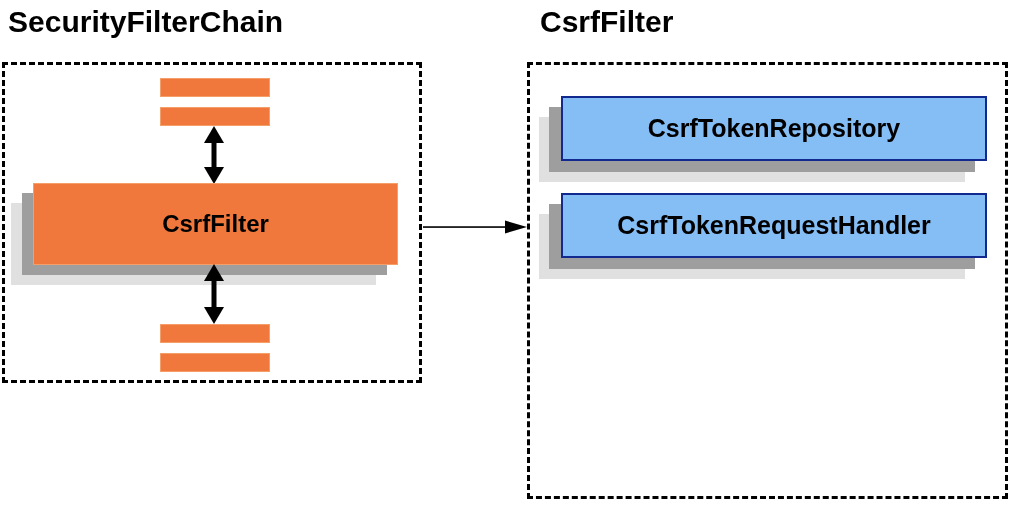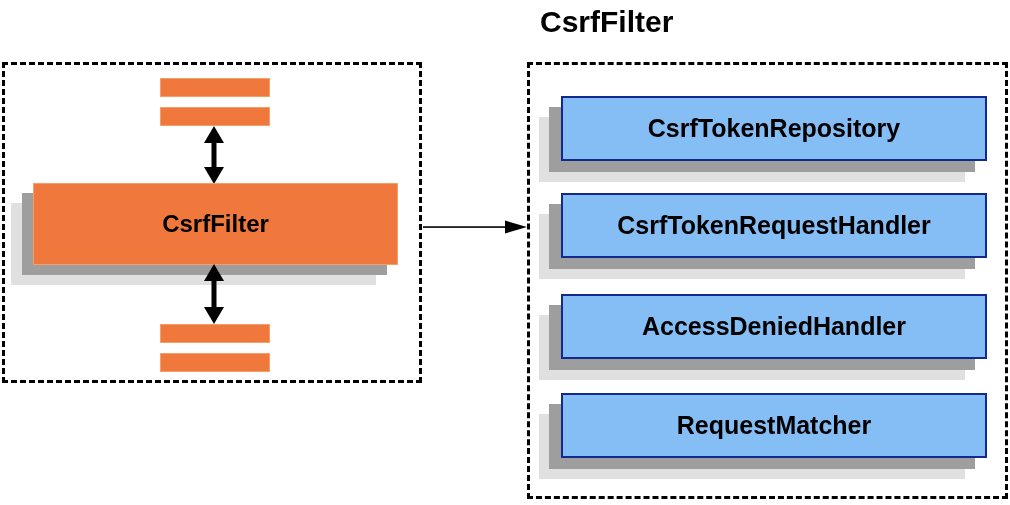--- a/index.html
+++ b/index.html
@@ -88,20 +88,21 @@
   .arrow-svg { position: absolute; }
   .varrow-1 { left: 199px; top: 126px; }
   .varrow-2 { left: 199px; top: 264px; }
   .harrow   { left: 423px; top: 219px; }
 </style>
 </head>
 <body>
 
 <div class="canvas">
 
+  <div class="panel-title title-left">SecurityFilterChain</div>
   <div class="panel-title title-right">CsrfFilter</div>
 
   <div class="dashed-box dashed-left"></div>
 
   <div class="chain-bar bar-t1"></div>
   <div class="chain-bar bar-t2"></div>
 
   <svg class="arrow-svg varrow-1" width="30" height="58" viewBox="0 0 30 58">
     <polygon points="15,0 5,17 25,17" fill="#000000"></polygon>
     <rect x="12.5" y="13" width="5" height="32" fill="#000000"></rect>
@@ -123,17 +124,15 @@
     <rect x="0" y="7.25" width="84" height="1.6" fill="#000000"></rect>
     <polygon points="104,8 82,1.5 82,14.5" fill="#000000"></polygon>
   </svg>
 
   <div class="dashed-box dashed-right"></div>
 
   <div class="component-box comp-1">CsrfTokenRepository</div>
 
   <div class="component-box comp-2">CsrfTokenRequestHandler</div>
 
-  <div class="component-box comp-3">AccessDeniedHandler</div>
 
-  <div class="component-box comp-4">RequestMatcher</div>
 
 </div>
 
 </body></html>

